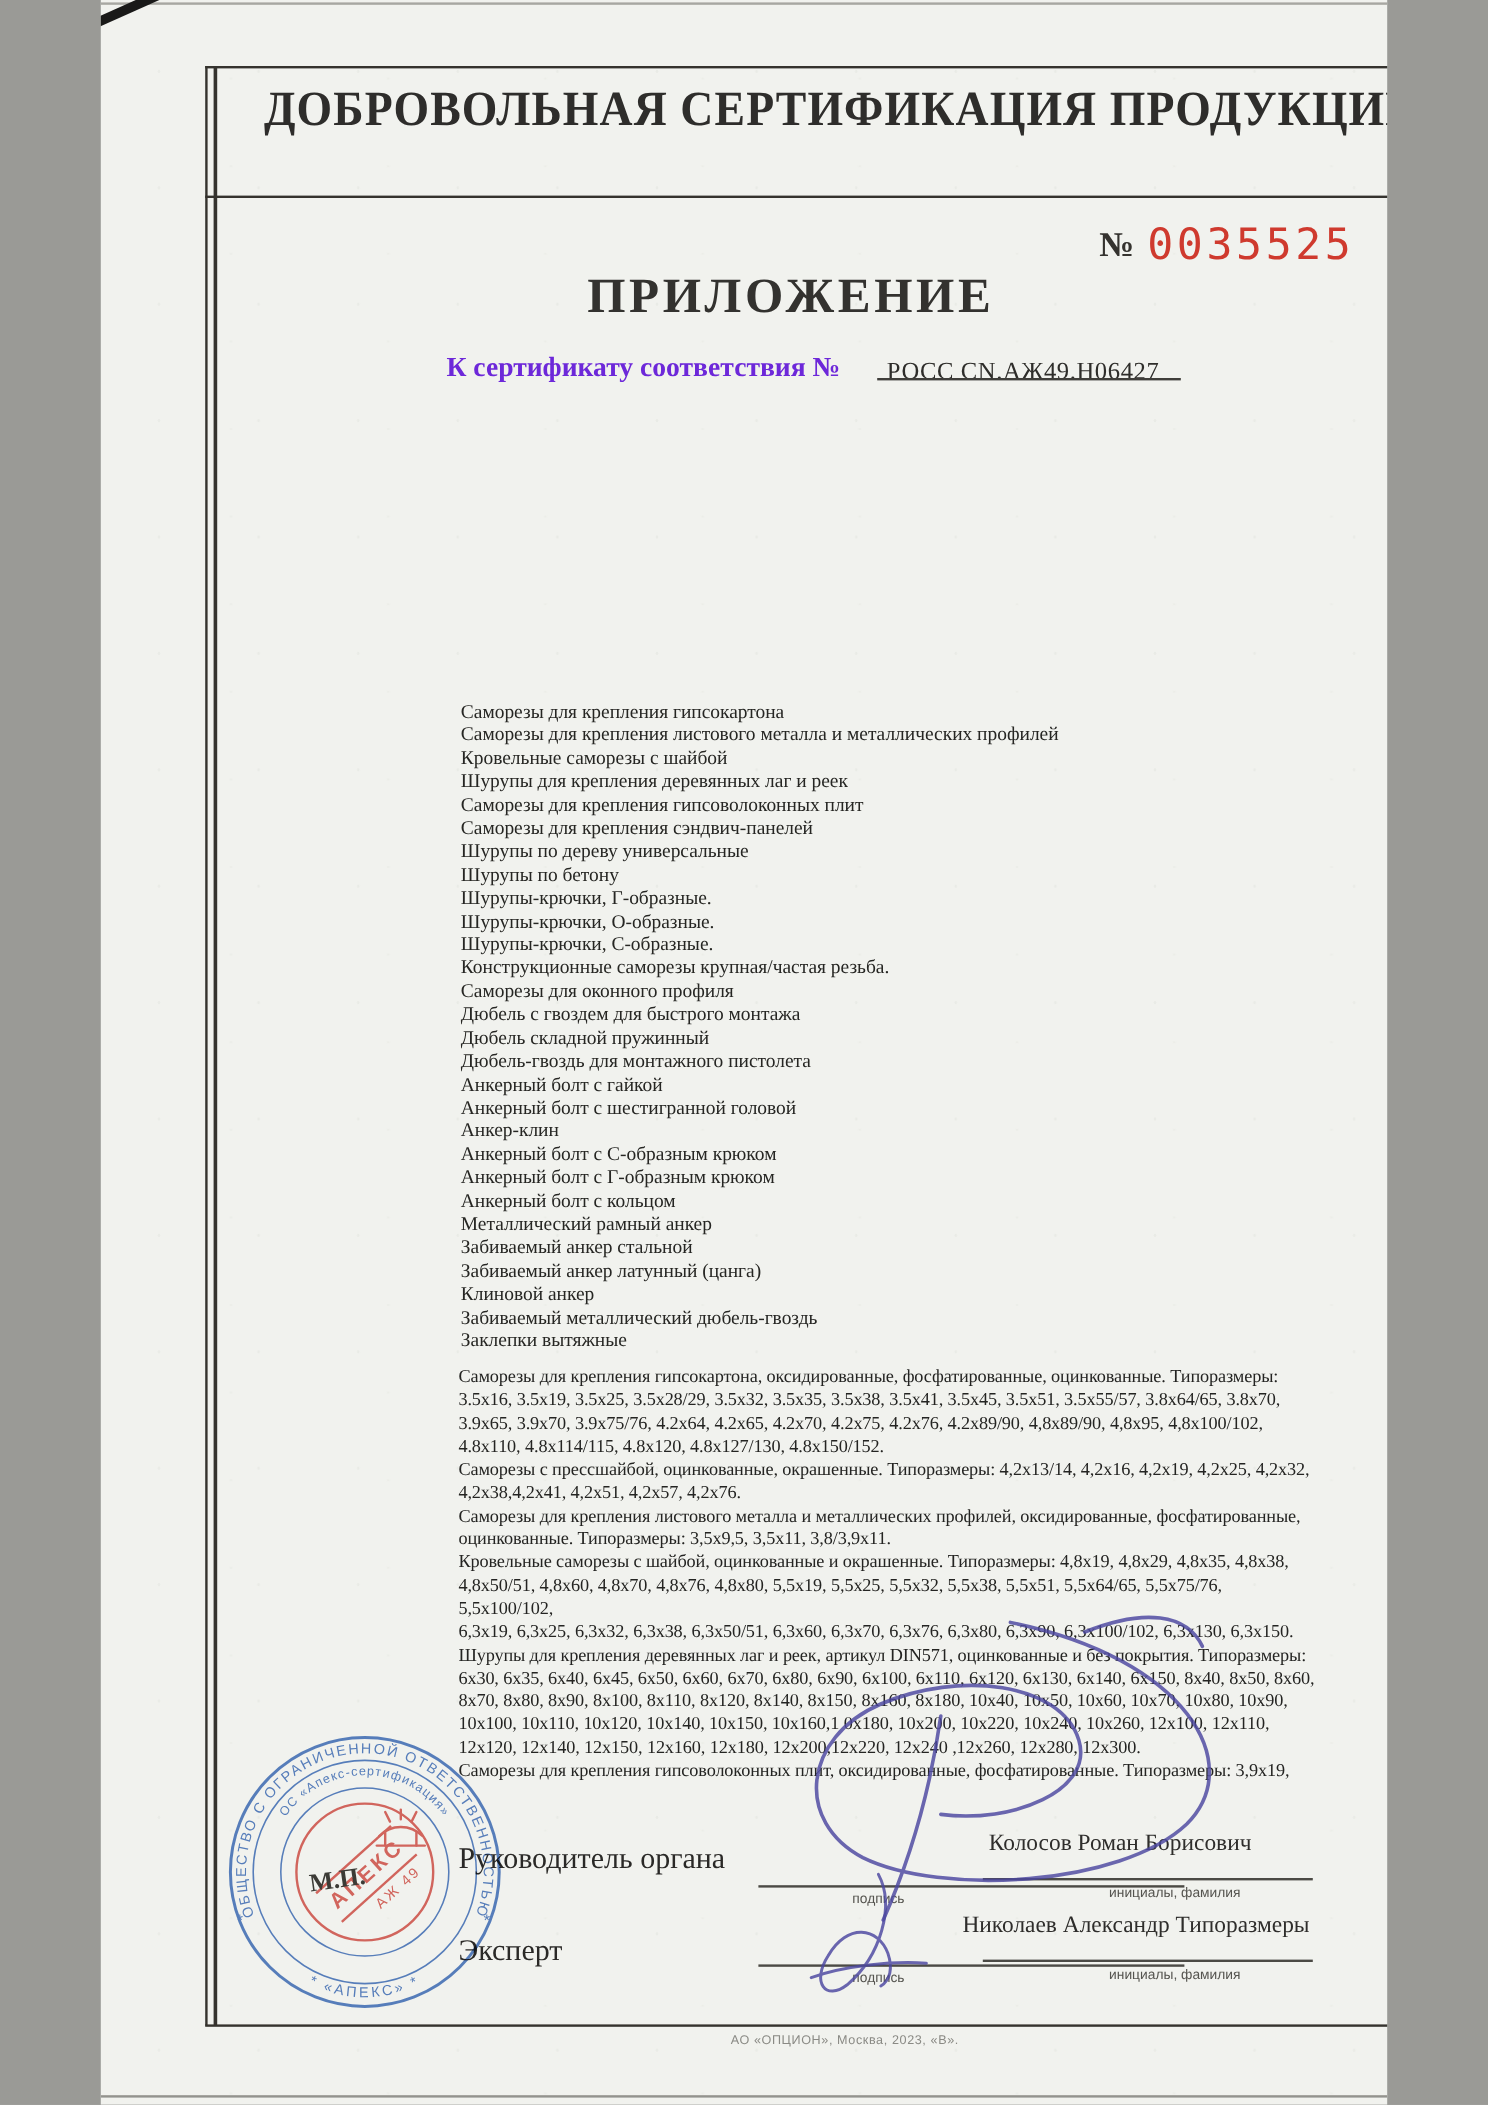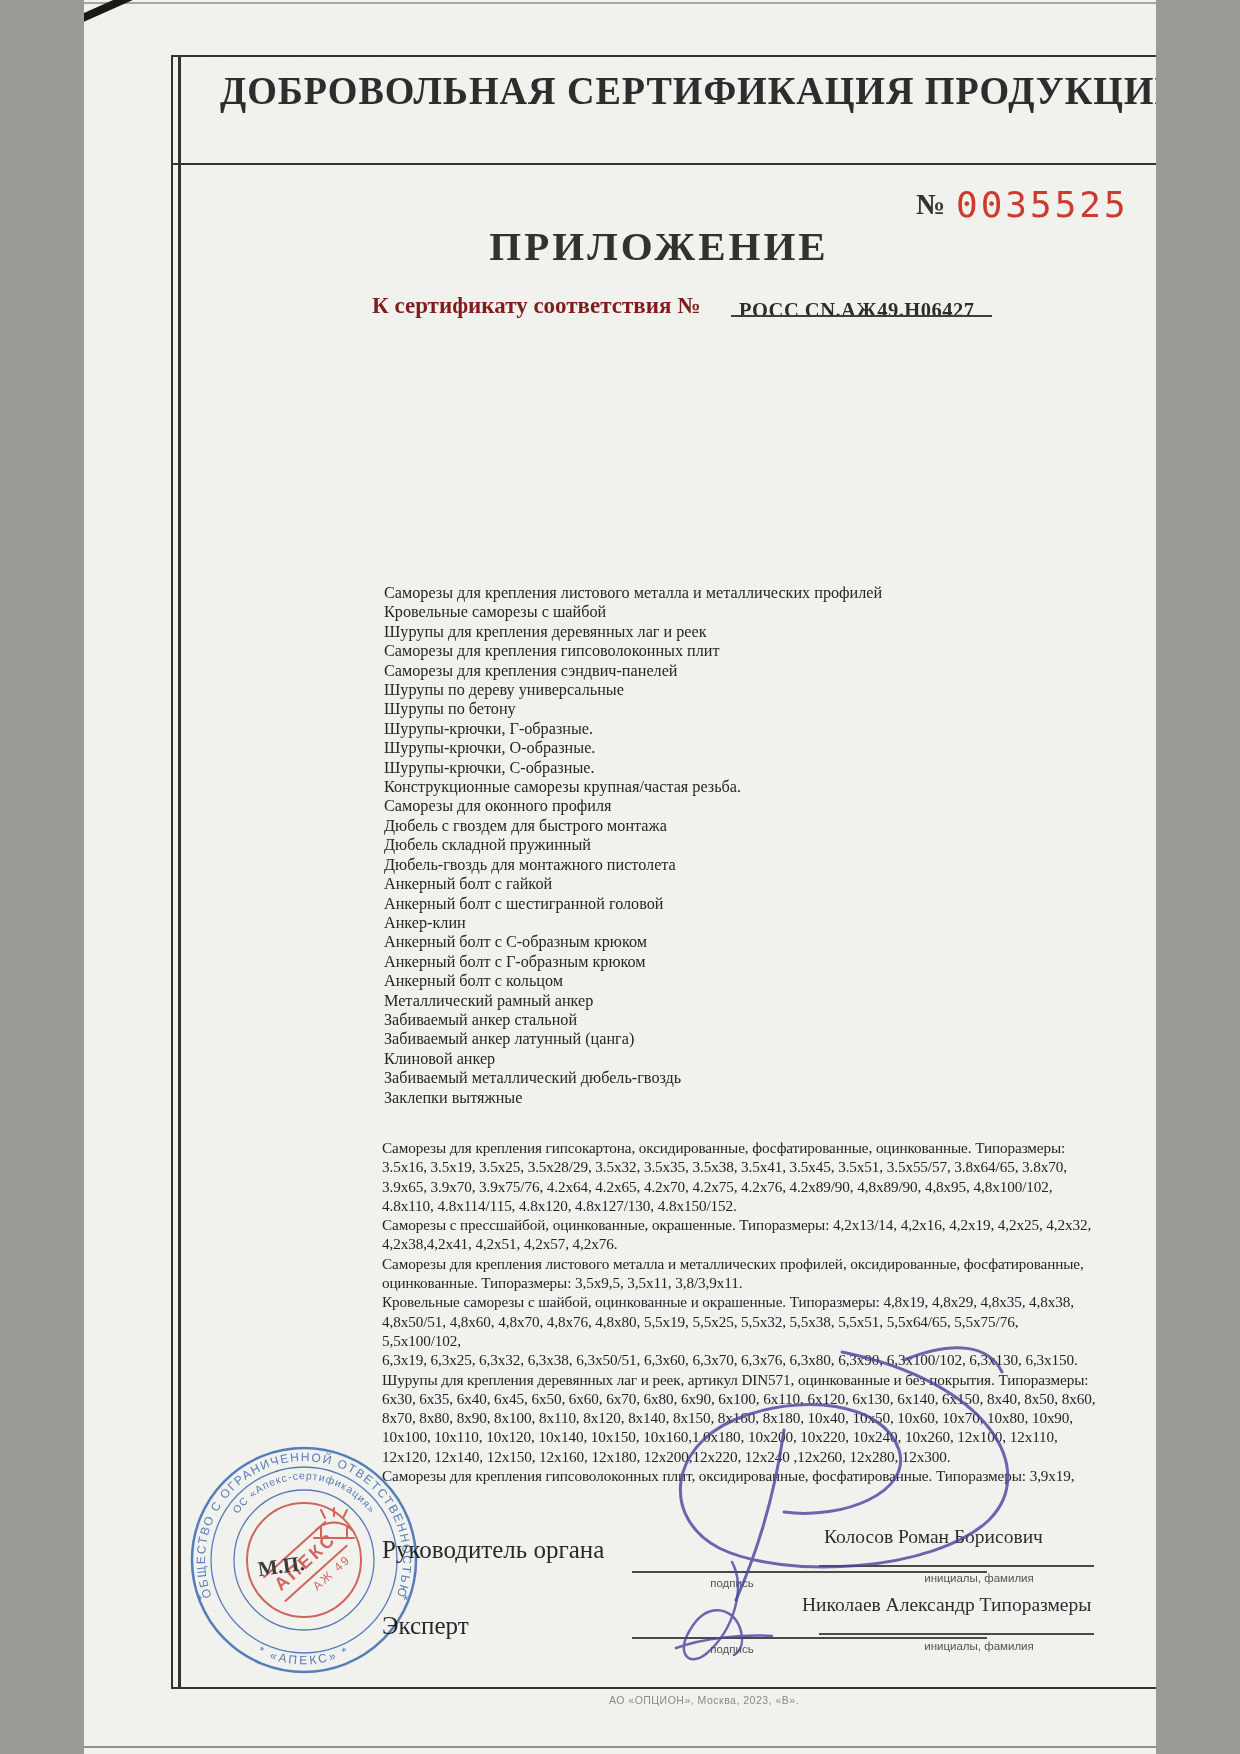--- a/index.html
+++ b/index.html
@@ -29,23 +29,23 @@
   }
   .form-no-label{left:832px;top:188px;font-size:29px;font-weight:bold;color:#35332f;}
   .form-no-digits{
     left:872px;top:184px;font-family:"DejaVu Sans Mono", monospace;
     font-size:36px;letter-spacing:3px;color:#cf3a2e;
   }
   .doc-title{
     left:140px;top:222px;width:870px;text-align:center;
     font-size:41px;font-weight:bold;letter-spacing:3px;color:#33322f;
   }
-  .cert-label{left:288px;top:293px;font-size:23px;font-weight:bold;color:#7f1d1d;white-space:nowrap;}
+  .cert-label{left:288px;top:293px;font-size:23px;font-weight:bold;color:#6d28d9;white-space:nowrap;}
   .cert-number{
-    left:655px;top:299px;font-size:20.5px;font-weight:bold;letter-spacing:.5px;
+    left:655px;top:299px;font-size:20.5px;font-weight:normal;letter-spacing:.5px;
     color:#2e2d2a;white-space:nowrap;
   }
   .cert-number::after{
     content:"";position:absolute;left:-8px;right:-18px;top:69%;height:2px;background:#3f3e3a;
   }
   .product-list{left:300px;top:584px;width:760px;font-size:16.2px;line-height:19.4px;color:#262623;}
   .product-list div{white-space:nowrap;}
   .spec-list{left:298px;top:1138px;width:860px;font-size:15.2px;line-height:19.3px;letter-spacing:-.1px;color:#242422;}
   .spec-list div{white-space:nowrap;}
   .role{font-size:25px;font-weight:normal;color:#2a2927;white-space:nowrap;}
@@ -83,20 +83,21 @@
   <div class="hline" style="left:87px;top:1687px;width:1150px;"></div>
 
   <div class="abs header-title">ДОБРОВОЛЬНАЯ СЕРТИФИКАЦИЯ ПРОДУКЦИИ</div>
   <div class="abs form-no-label">№</div>
   <div class="abs form-no-digits">0035525</div>
   <div class="abs doc-title">ПРИЛОЖЕНИЕ</div>
   <div class="abs cert-label">К сертификату соответствия №</div>
   <div class="abs cert-number">РОСС CN.АЖ49.Н06427</div>
 
   <div class="abs product-list">
+      <div>Саморезы для крепления гипсокартона</div>
       <div>Саморезы для крепления листового металла и металлических профилей</div>
       <div>Кровельные саморезы с шайбой</div>
       <div>Шурупы для крепления деревянных лаг и реек</div>
       <div>Саморезы для крепления гипсоволоконных плит</div>
       <div>Саморезы для крепления сэндвич-панелей</div>
       <div>Шурупы по дереву универсальные</div>
       <div>Шурупы по бетону</div>
       <div>Шурупы-крючки, Г-образные.</div>
       <div>Шурупы-крючки, О-образные.</div>
       <div>Шурупы-крючки, С-образные.</div>

